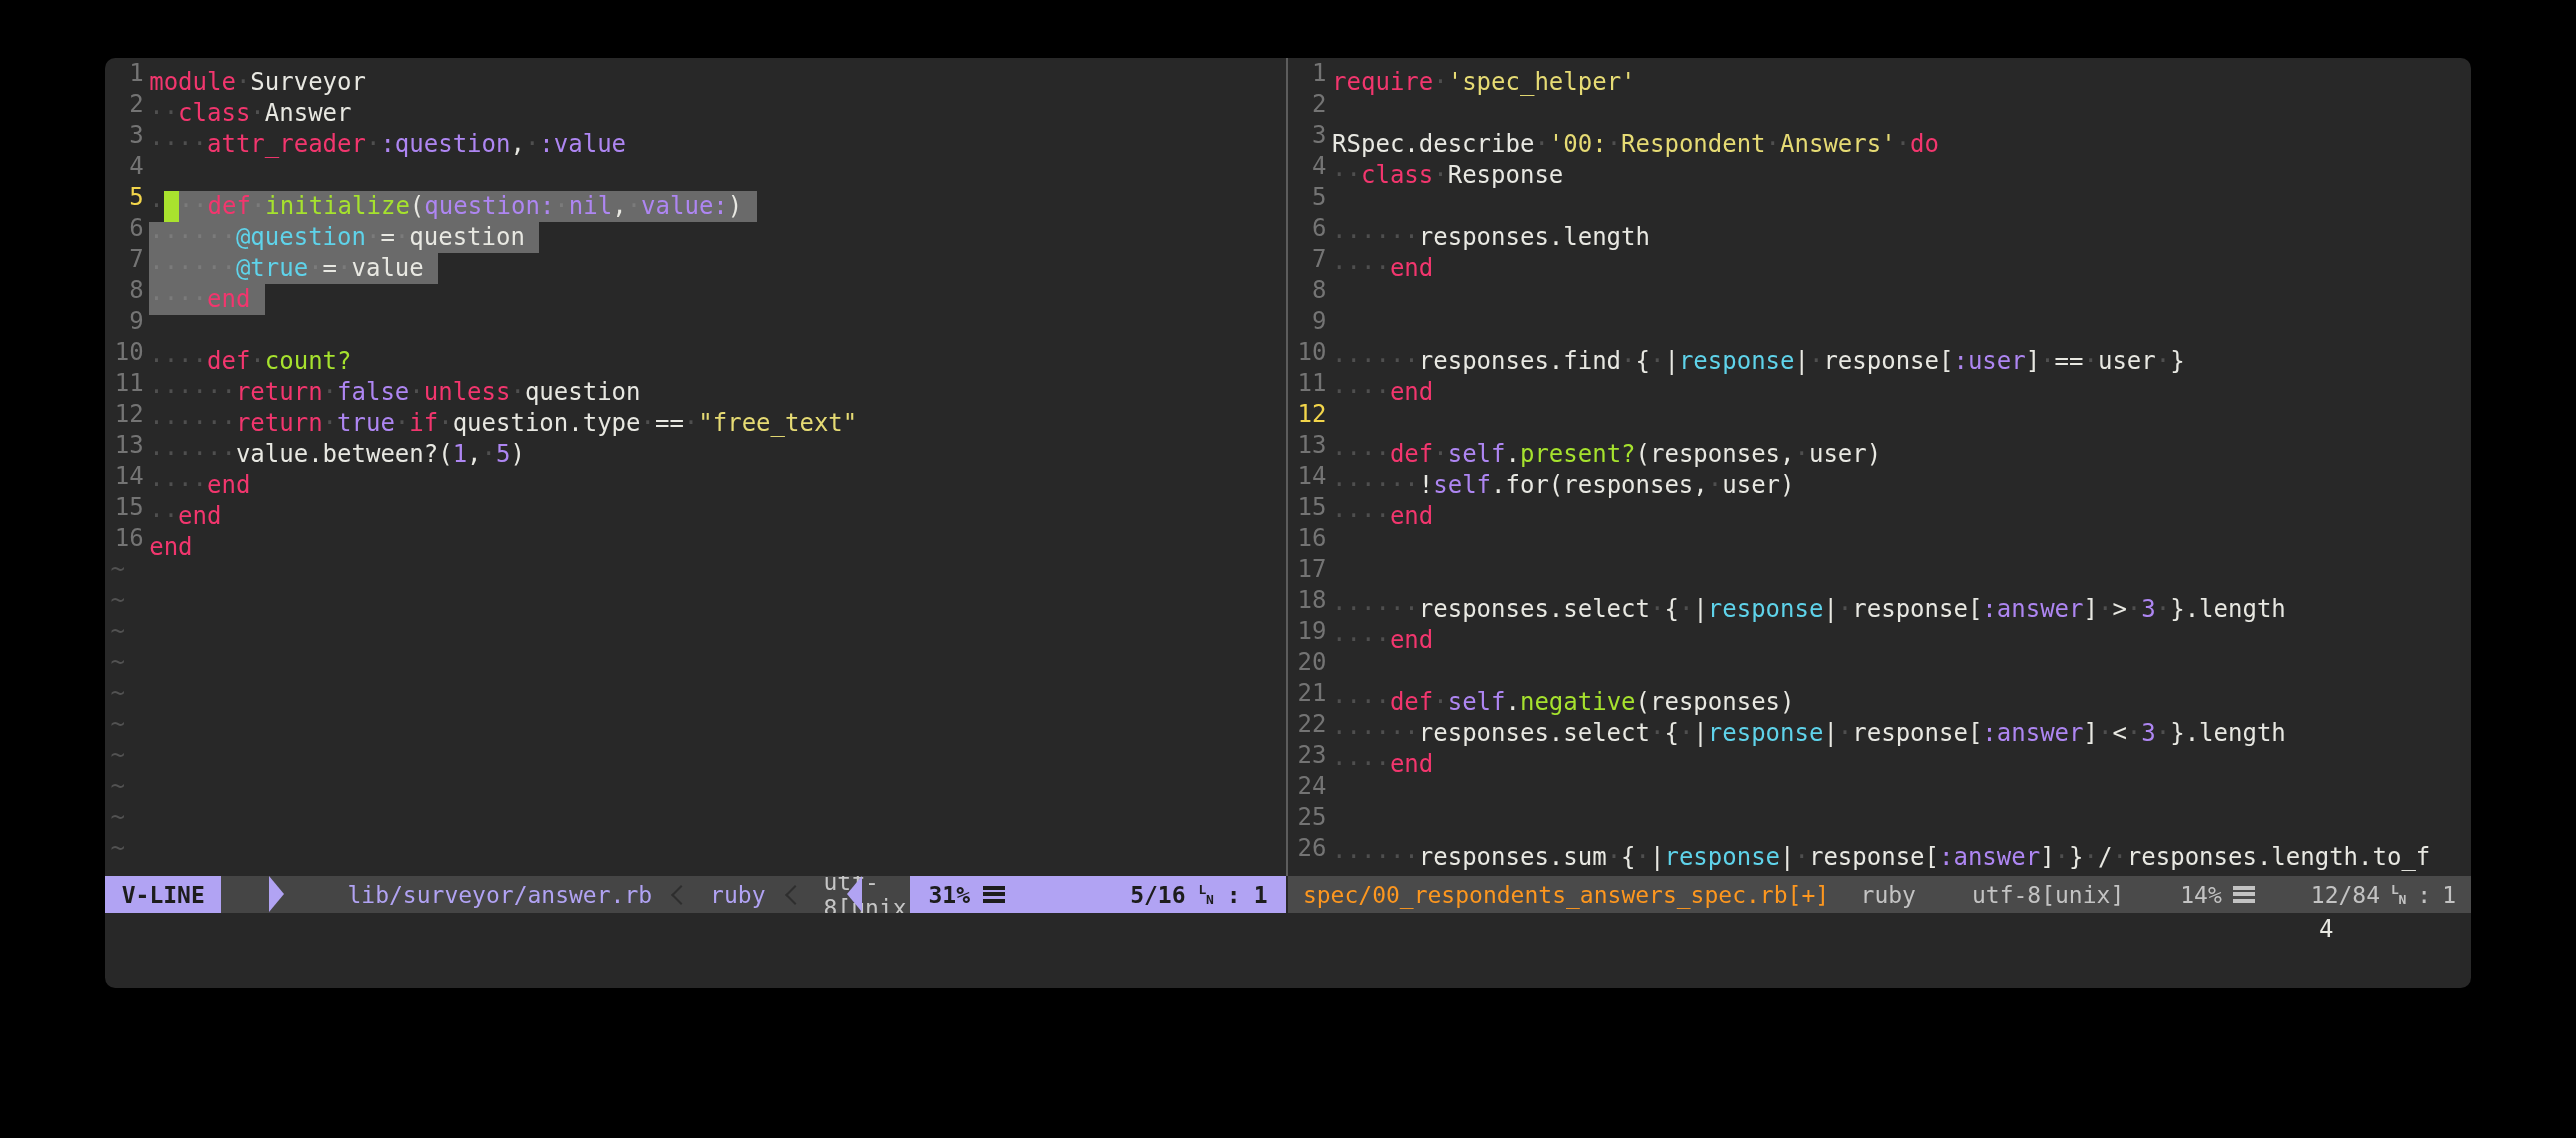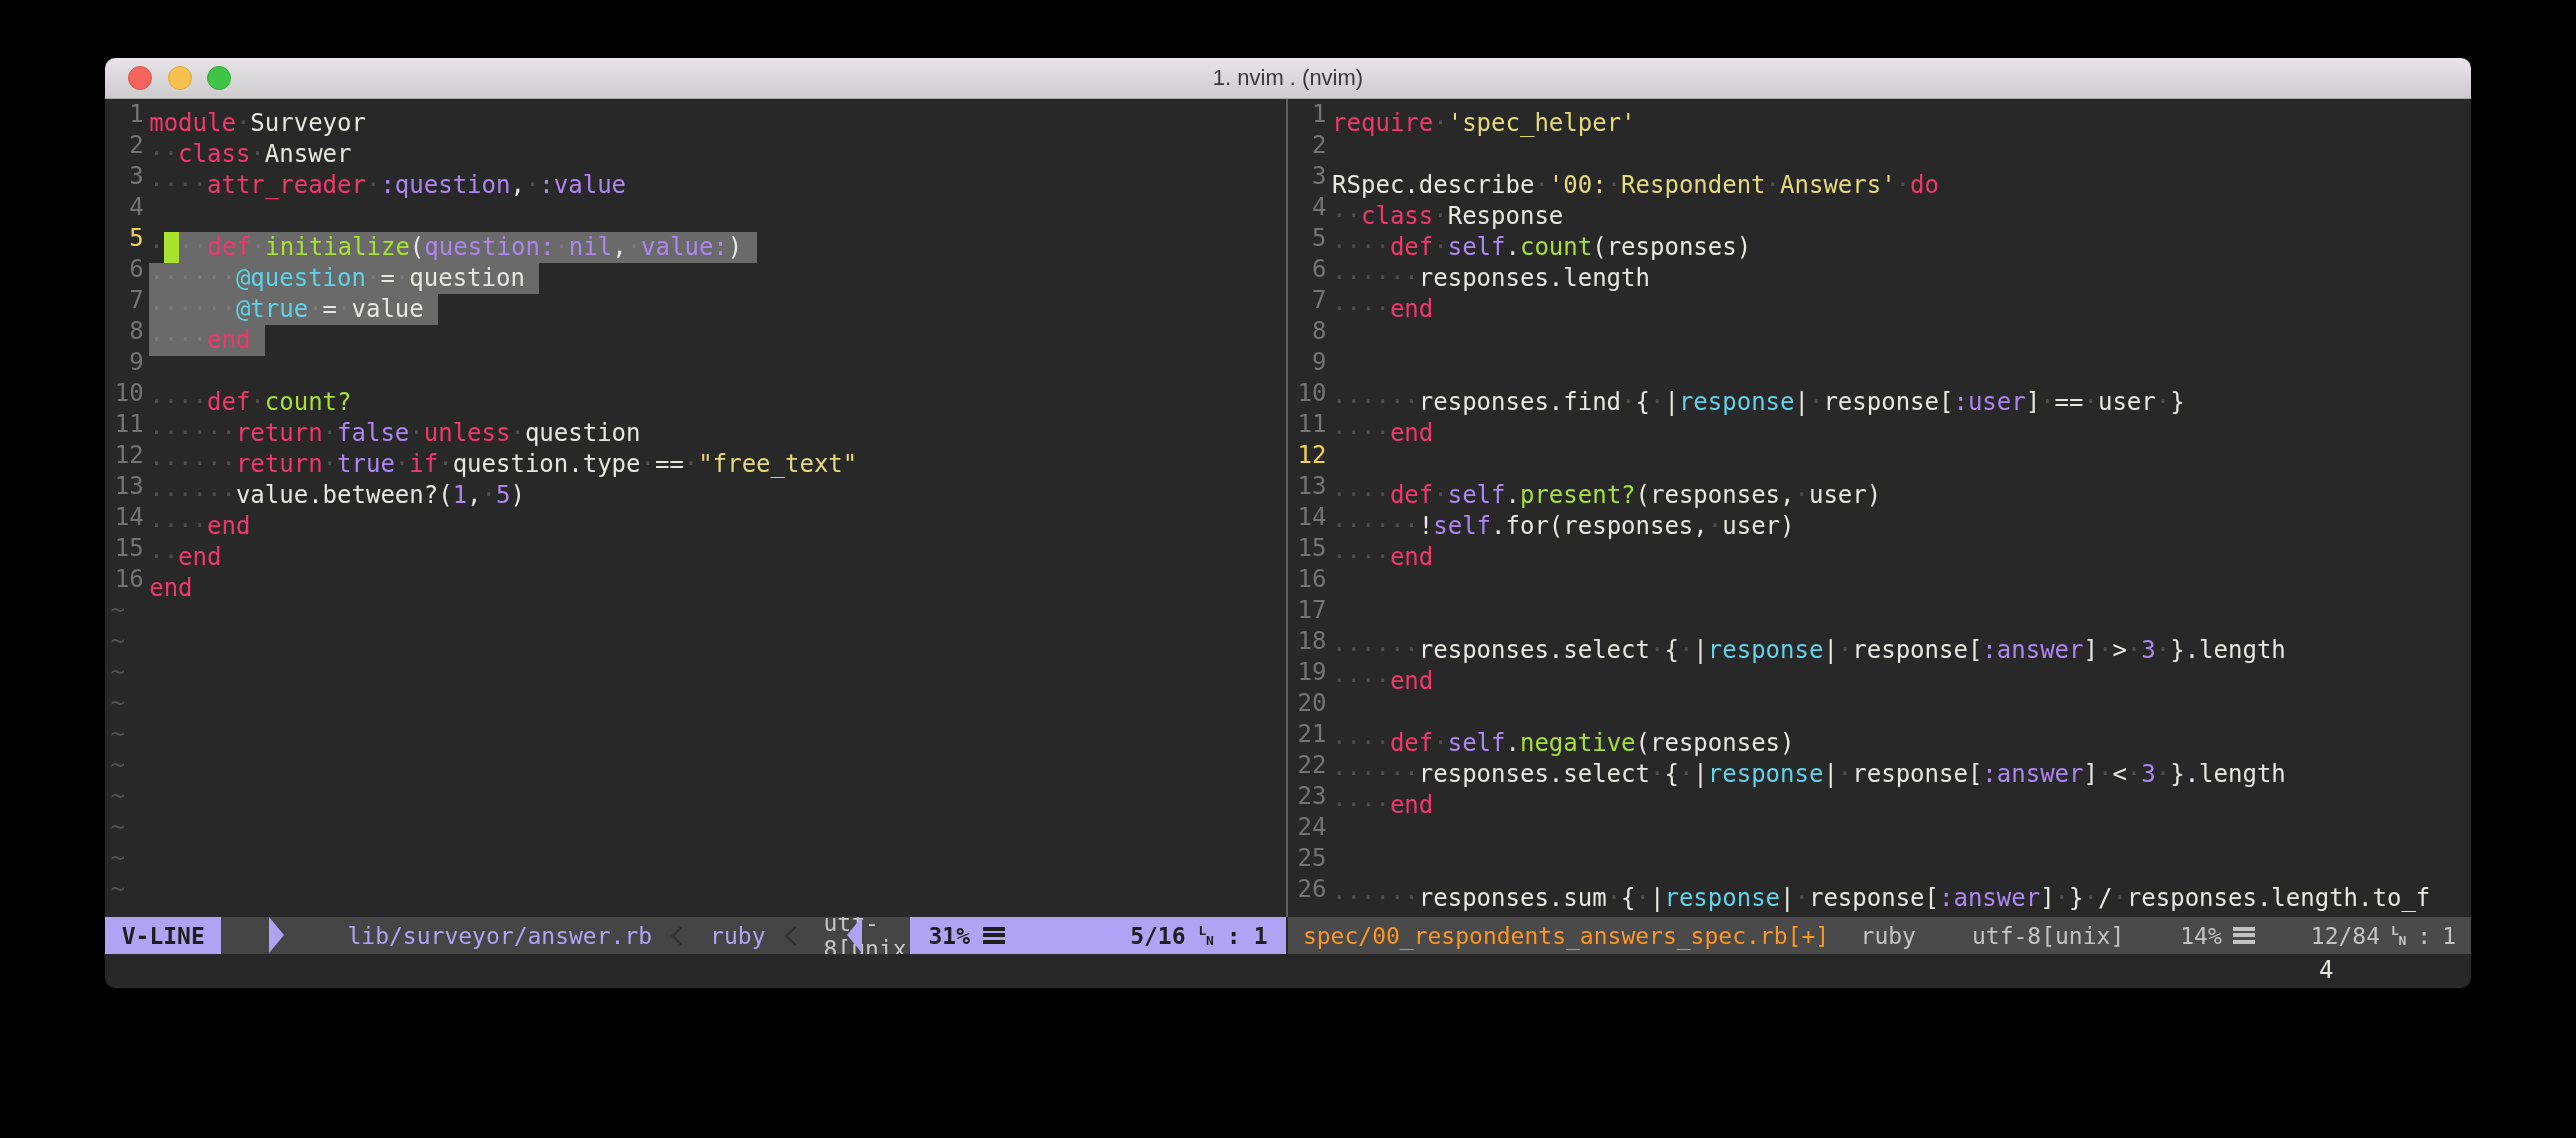--- a/index.html
+++ b/index.html
@@ -72,28 +72,20 @@
   .gap60{width:56px;flex:none;}
   .gap45{width:42px;flex:none;}
   .gap12{width:11px;flex:none;}
   .cmdrow{flex:0 0 35px;height:35px;position:relative;color:var(--fg);}
   .showcmd{position:absolute;left:2214px;top:0;line-height:33px;}
 </style>
 </head>
 <body>
 
 <div class="window">
-  <div class="titlebar">
-    <div class="traffic">
-      <div class="light red"></div>
-      <div class="light yellow"></div>
-      <div class="light green"></div>
-    </div>
-    <span>1. nvim . (nvim)</span>
-  </div>
 
   <div class="term">
     <div class="content">
       <div class="pane left" id="pane-left">
           <div class="row"><span class="num">1</span><span class="code"><span class="k">module</span><span class="ws">·</span><span class="f">Surveyor</span></span></div>
           <div class="row"><span class="num">2</span><span class="code"><span class="ws">··</span><span class="k">class</span><span class="ws">·</span><span class="f">Answer</span></span></div>
           <div class="row"><span class="num">3</span><span class="code"><span class="ws">····</span><span class="k">attr_reader</span><span class="ws">·</span><span class="p">:question</span><span class="f">,</span><span class="ws">·</span><span class="p">:value</span></span></div>
           <div class="row"><span class="num">4</span><span class="code"></span></div>
           <div class="row"><span class="num cur">5</span><span class="code"><span class="ws">·</span><span class="cursorblock"></span><span class="selbg"><span class="ws">··</span><span class="k">def</span><span class="ws">·</span><span class="g">initialize</span><span class="f">(</span><span class="p">question:</span><span class="ws">·</span><span class="p">nil</span><span class="f">,</span><span class="ws">·</span><span class="p">value:</span><span class="f">)</span>&nbsp;</span></span></div>
           <div class="row"><span class="num">6</span><span class="code"><span class="selbg"><span class="ws">······</span><span class="c">@question</span><span class="ws">·</span><span class="f">=</span><span class="ws">·</span><span class="f">question</span>&nbsp;</span></span></div>
@@ -117,21 +109,21 @@
           <div class="row"><span class="tilde">~</span></div>
           <div class="row"><span class="tilde">~</span></div>
           <div class="row"><span class="tilde">~</span></div>
         </div>
       <div class="divider"></div>
       <div class="pane right" id="pane-right">
           <div class="row"><span class="num">1</span><span class="code"><span class="k">require</span><span class="ws">·</span><span class="s">'spec_helper'</span></span></div>
           <div class="row"><span class="num">2</span><span class="code"></span></div>
           <div class="row"><span class="num">3</span><span class="code"><span class="f">RSpec.describe</span><span class="ws">·</span><span class="s">'00:</span><span class="ws">·</span><span class="s">Respondent</span><span class="ws">·</span><span class="s">Answers'</span><span class="ws">·</span><span class="k">do</span></span></div>
           <div class="row"><span class="num">4</span><span class="code"><span class="ws">··</span><span class="k">class</span><span class="ws">·</span><span class="f">Response</span></span></div>
-          <div class="row"><span class="num">5</span><span class="code"><span class="ws">····</span><span class="k">def</span><span class="ws">·</span><span class="p">self</span><span class="f">.</span><span class="g">count</span><span class="f">(responses)</span></span></div>
+          <div class="row"><span class="num">5</span></div>
           <div class="row"><span class="num">6</span><span class="code"><span class="ws">······</span><span class="f">responses.length</span></span></div>
           <div class="row"><span class="num">7</span><span class="code"><span class="ws">····</span><span class="k">end</span></span></div>
           <div class="row"><span class="num">8</span><span class="code"></span></div>
           <div class="row"><span class="num">9</span></div>
           <div class="row"><span class="num">10</span><span class="code"><span class="ws">······</span><span class="f">responses.find</span><span class="ws">·</span><span class="f">{</span><span class="ws">·</span><span class="f">|</span><span class="c">response</span><span class="f">|</span><span class="ws">·</span><span class="f">response[</span><span class="p">:user</span><span class="f">]</span><span class="ws">·</span><span class="f">==</span><span class="ws">·</span><span class="f">user</span><span class="ws">·</span><span class="f">}</span></span></div>
           <div class="row"><span class="num">11</span><span class="code"><span class="ws">····</span><span class="k">end</span></span></div>
           <div class="row"><span class="num cur">12</span><span class="code"></span></div>
           <div class="row"><span class="num">13</span><span class="code"><span class="ws">····</span><span class="k">def</span><span class="ws">·</span><span class="p">self</span><span class="f">.</span><span class="g">present?</span><span class="f">(responses,</span><span class="ws">·</span><span class="f">user)</span></span></div>
           <div class="row"><span class="num">14</span><span class="code"><span class="ws">······</span><span class="f">!</span><span class="p">self</span><span class="f">.for(responses,</span><span class="ws">·</span><span class="f">user)</span></span></div>
           <div class="row"><span class="num">15</span><span class="code"><span class="ws">····</span><span class="k">end</span></span></div>

